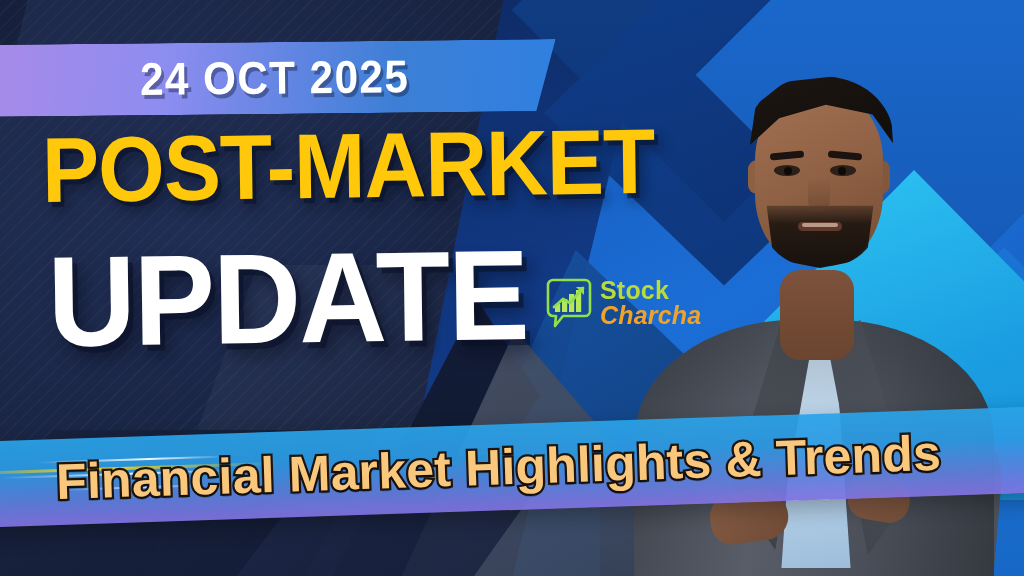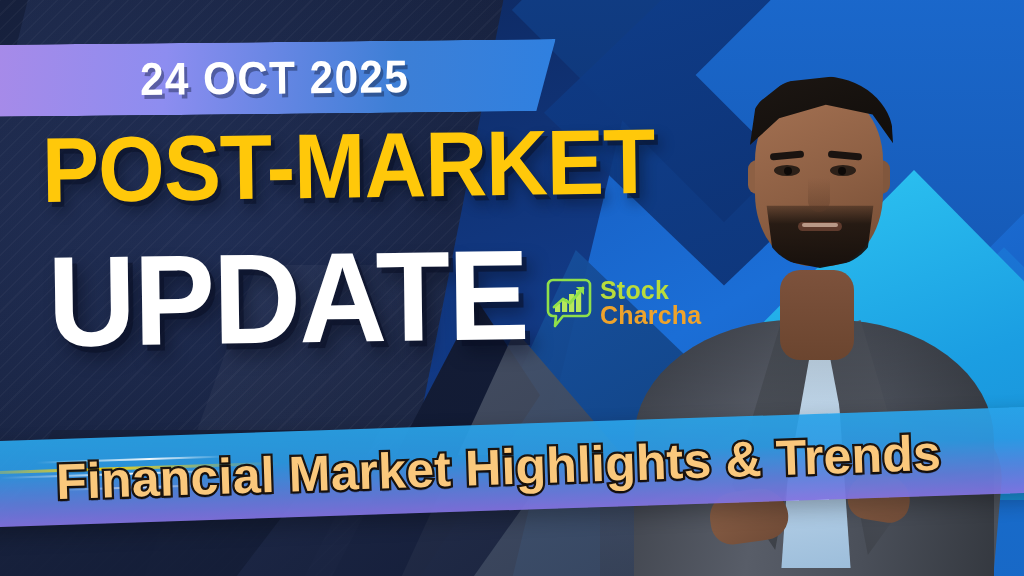--- a/index.html
+++ b/index.html
@@ -301,21 +301,21 @@
   }
   .logo-words {
     display:flex; flex-direction:column;
     line-height:1.0;
     font-family:"Liberation Sans", sans-serif;
     font-weight:700;
     font-size:25px;
     letter-spacing:.2px;
   }
   .logo-stock  { color:#b9dc3c; }
-  .logo-charcha{ color:#efa32b; }
+  .logo-charcha{ color:#efa32b;font-style:italic; }
 
   
   .sub-band-wrap {
     position:absolute; left:-40px; top:424px;
     width:1104px; height:86px;
     transform:rotate(-1.9deg);
   }
   .sub-band {
     position:absolute; inset:0;
     background:linear-gradient(180deg,

